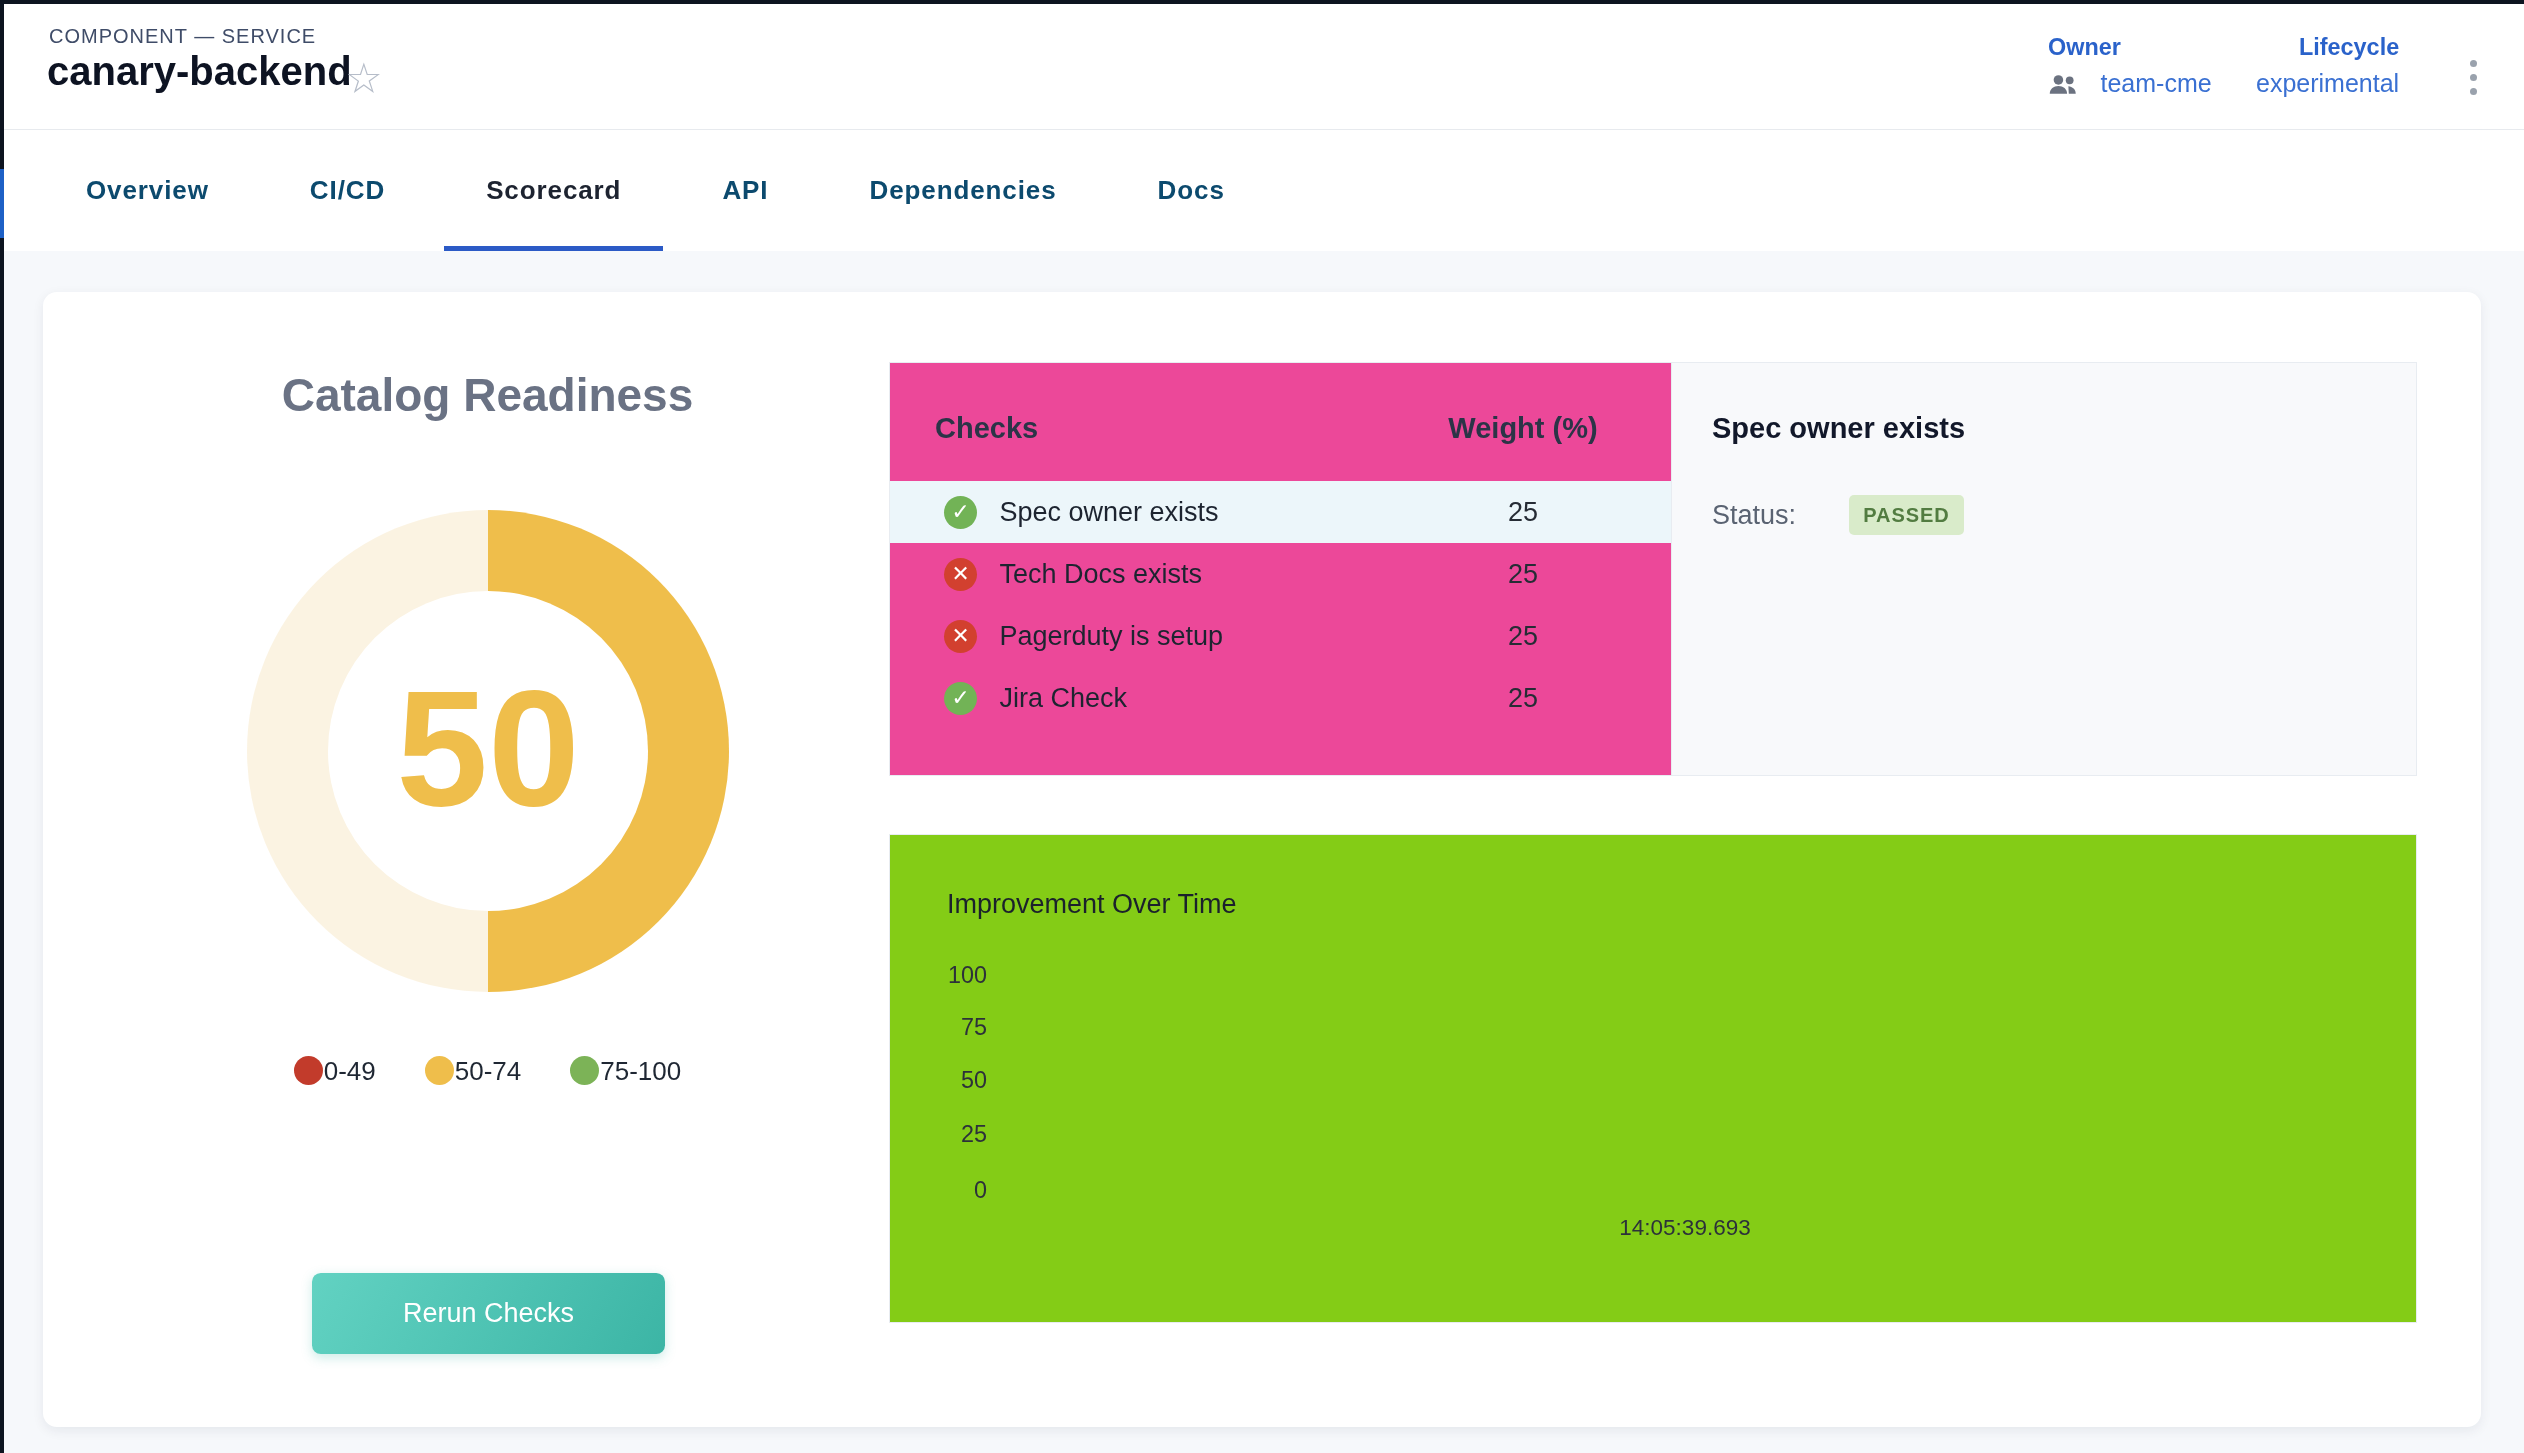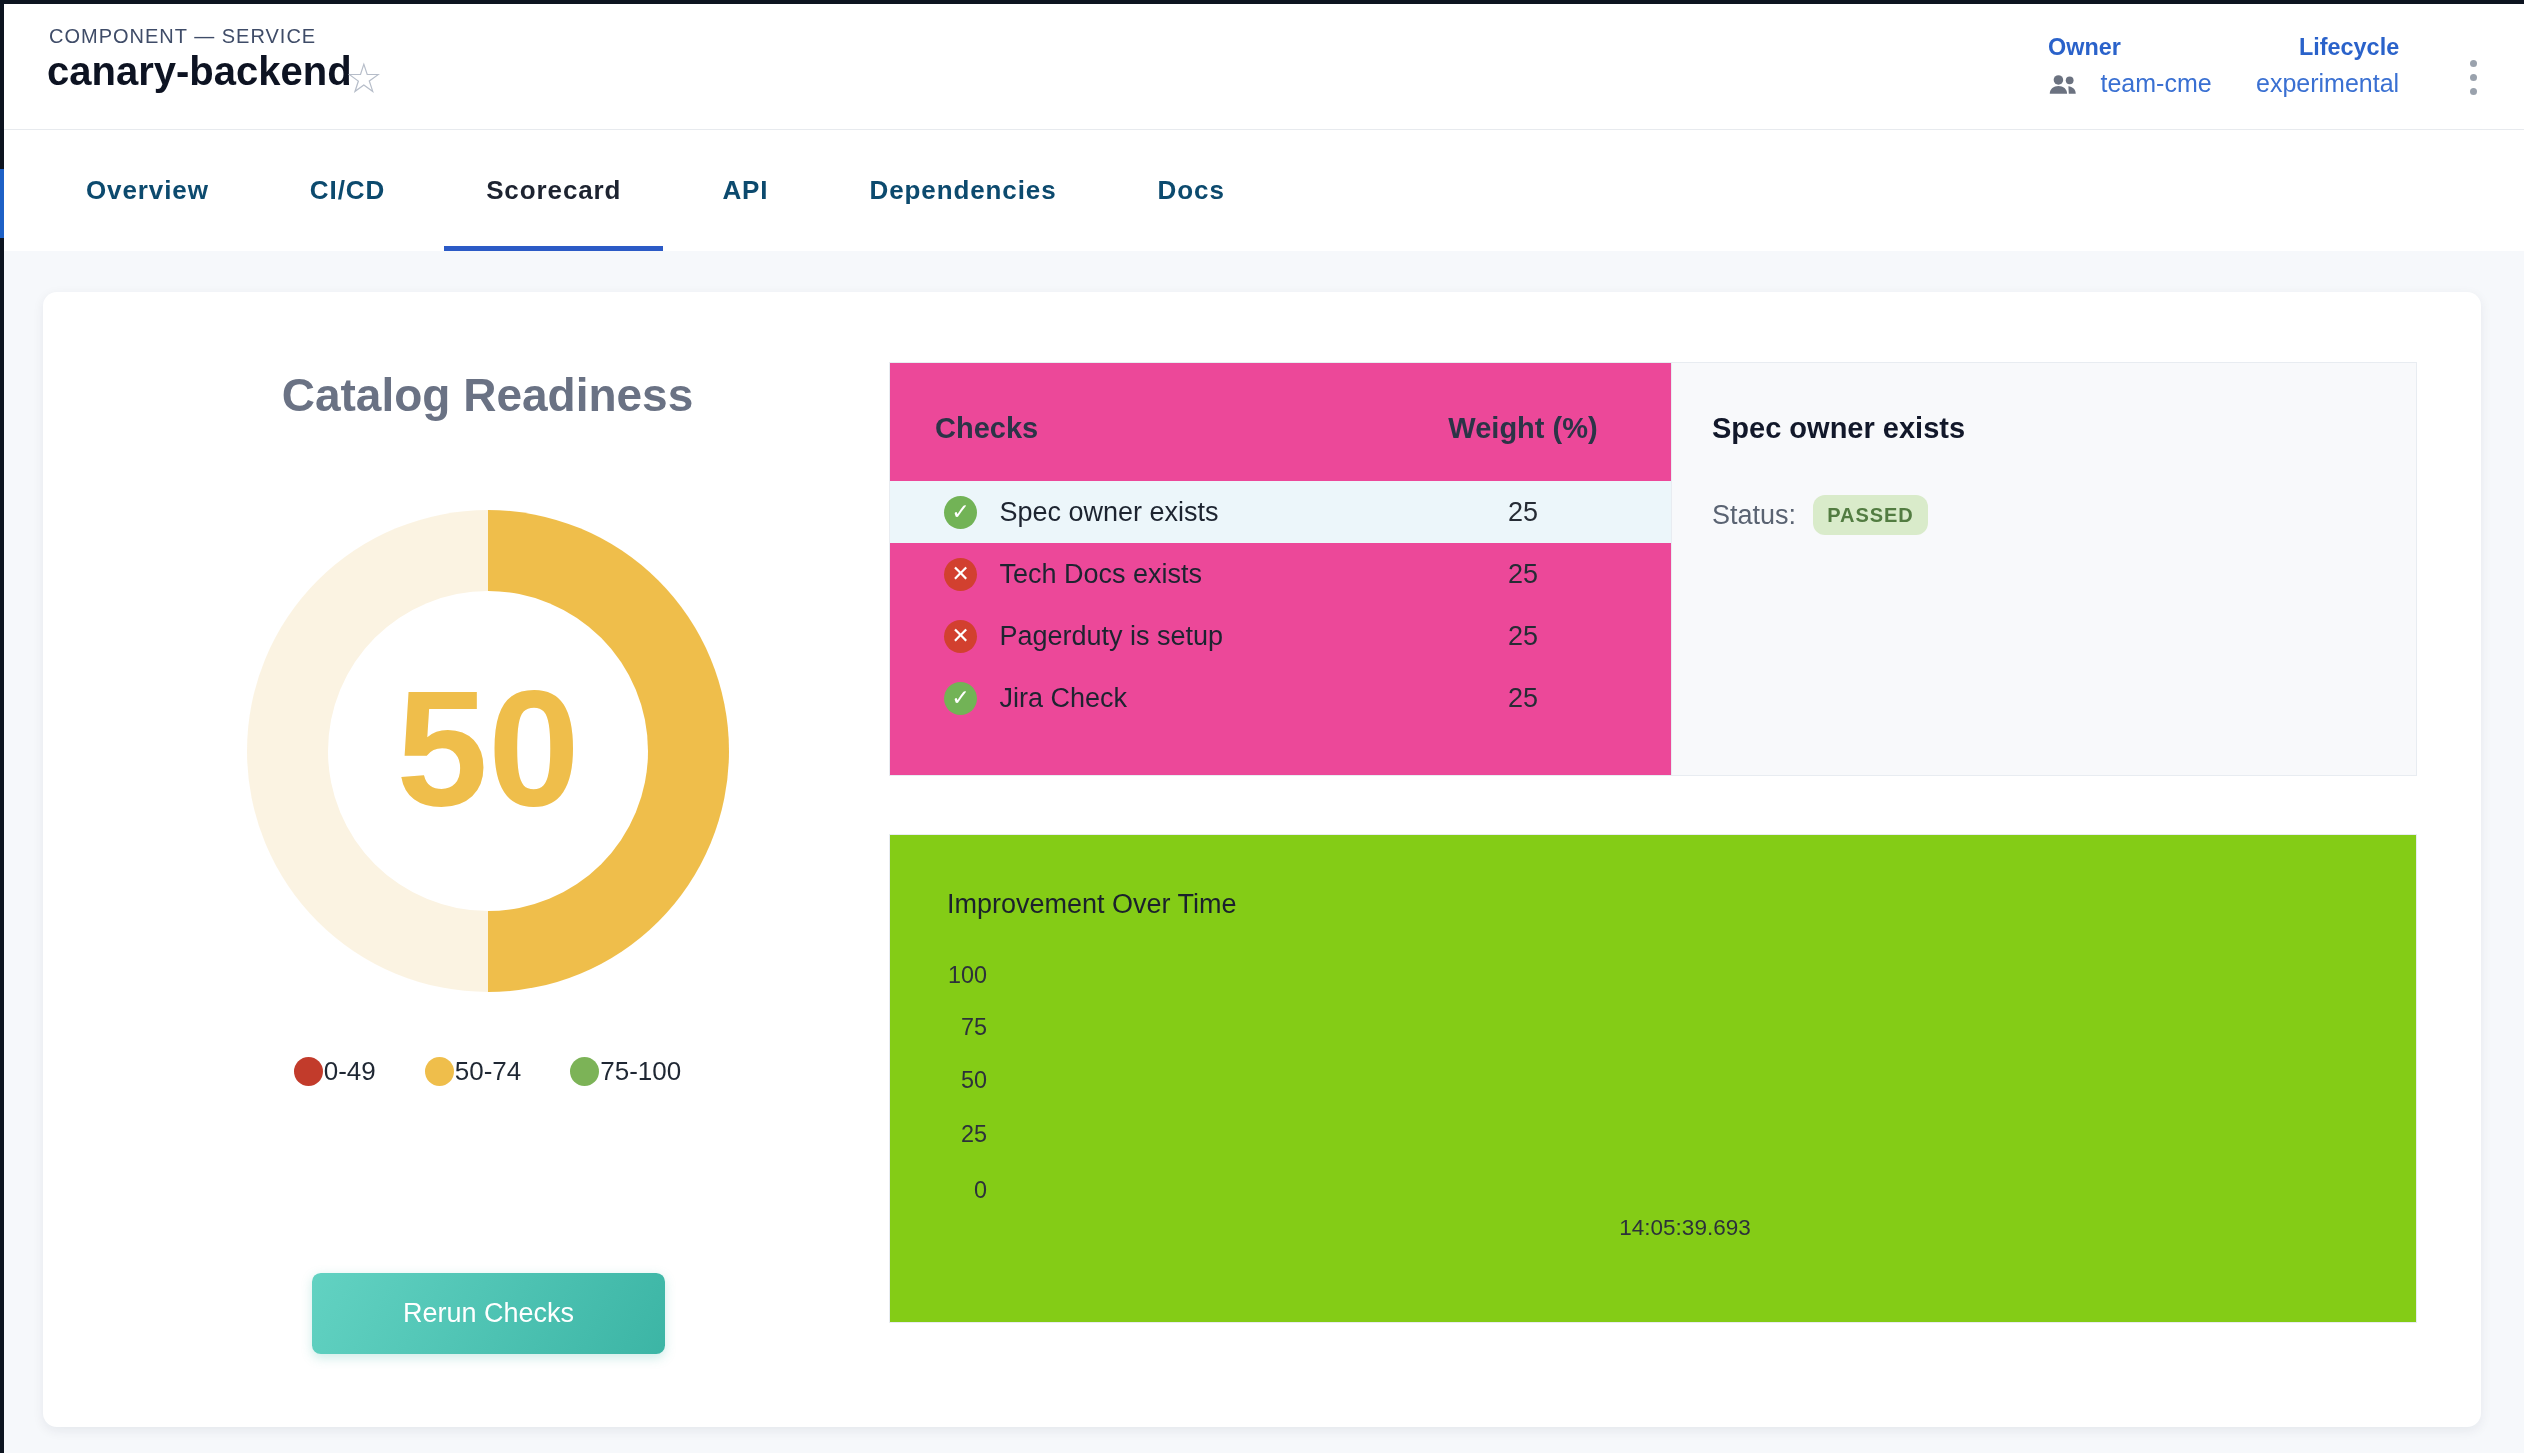--- a/index.html
+++ b/index.html
@@ -36,21 +36,21 @@
   .content { position:absolute; top:251px; left:0; right:0; bottom:0; background:#f6f8fb;padding-left:12px; }
   .card { position:absolute; left:43px; top:41px; width:2438px; height:1135px; background:#fff; border-radius:14px; box-shadow:0 3.5px 12px rgba(20,30,50,.07); }
 
   
   .cr-title { position:absolute; top:76px; left:0; width:889px; text-align:center; font-size:46px; font-weight:700; color:#6a7284; }
   .donut { position:absolute; left:204px; top:218px; width:482px; height:482px; border-radius:50%;
            background:conic-gradient(from 0deg, #efbe4b 0% 50%, #fbf3e2 50% 100%); }
   .donut-hole { position:absolute; inset:81px; border-radius:50%; background:#fff; display:flex; align-items:center; justify-content:center; }
   .score { font-size:165px; font-weight:700; color:#efbe4b; line-height:1; padding-bottom:5.2px; }
   .legend { position:absolute; top:764px; left:0; width:889px; display:flex; justify-content:center; align-items:center; gap:49px; }
-  .legend-item { display:flex; align-items:center; gap:1px; font-size:26px; color:#1f2733; }
+  .legend-item { display:flex; align-items:flex-start; gap:1px; font-size:26px; color:#1f2733; }
   .legend-dot { width:29px; height:29px; border-radius:50%; }
   .rerun-btn { position:absolute; left:269px; top:981px; width:353px; height:81px; border:none; border-radius:8.7px;
                background:linear-gradient(120deg,#62d2c2,#3cb5a5); color:#fff; font-size:27px;
                font-family:"Liberation Sans","DejaVu Sans",sans-serif; cursor:pointer; box-shadow:0 3.5px 10.4px rgba(60,181,165,.25); }
 
   
   .checks-panel { position:absolute; left:846px; top:70px; width:783px; height:414px; background:#ec4899; border:1.7px solid #e8ecf1; }
   .checks-title { position:absolute; left:45px; top:49px; font-size:29px; font-weight:700; color:#2b3447; }
   .weight-header { position:absolute; left:503px; top:49px; width:260px; text-align:center; font-size:29px; font-weight:700; color:#2b3447; }
   .rows { position:absolute; top:118px; left:0; right:0; }
@@ -59,21 +59,21 @@
   .status-icon { width:33px; height:33px; border-radius:50%; color:#fff; font-size:21.7px; font-weight:700;
                  display:flex; align-items:center; justify-content:center; margin-right:22.5px; flex:0 0 33px; }
   .check-name { font-size:27px; color:#1d2430; }
   .check-weight { position:absolute; left:503px; width:260px; text-align:center; font-size:27px; color:#262c35; }
 
   
   .detail-panel { position:absolute; left:1629px; top:70px; width:745px; height:414px; background:#f8f9fb; border:1.7px solid #e8ecf1; border-left:none; }
   .detail-title { position:absolute; left:40px; top:49px; font-size:29px; font-weight:700; color:#12182a; }
   .status-row { position:absolute; left:40px; top:132px; display:flex; align-items:center; gap:17.3px; }
   .status-label { font-size:27px; color:#5a6372; }
-  .badge { padding:8.7px 14px; border-radius:12px; background:#d9ebca; color:#527c41; font-size:20px; font-weight:700; letter-spacing:0.9px; }
+  .badge { padding:8.7px 14px; border-radius:5px; background:#d9ebca; color:#527c41; font-size:20px; font-weight:700; letter-spacing:0.9px;margin-left:36px; }
 
   
   .chart-panel { position:absolute; left:846px; top:542px; width:1528px; height:489px; background:#84cc16; border:1.7px solid #e8ecf1; }
   .chart-title { position:absolute; left:57px; top:54px; font-size:27px; color:#1b212c; }
   .ytick { position:absolute; left:0; width:97px; text-align:right; font-size:23.4px; color:#2c313a; }
   .ytick.t0 { top:127px; } .ytick.t1 { top:179px; } .ytick.t2 { top:232px; } .ytick.t3 { top:286px; } .ytick.t4 { top:342px; }
   .xtick { position:absolute; left:691px; top:380px; width:208px; text-align:center; font-size:22.5px; color:#2c313a; }
 
   .group-icon { display:block; }
 </style>

